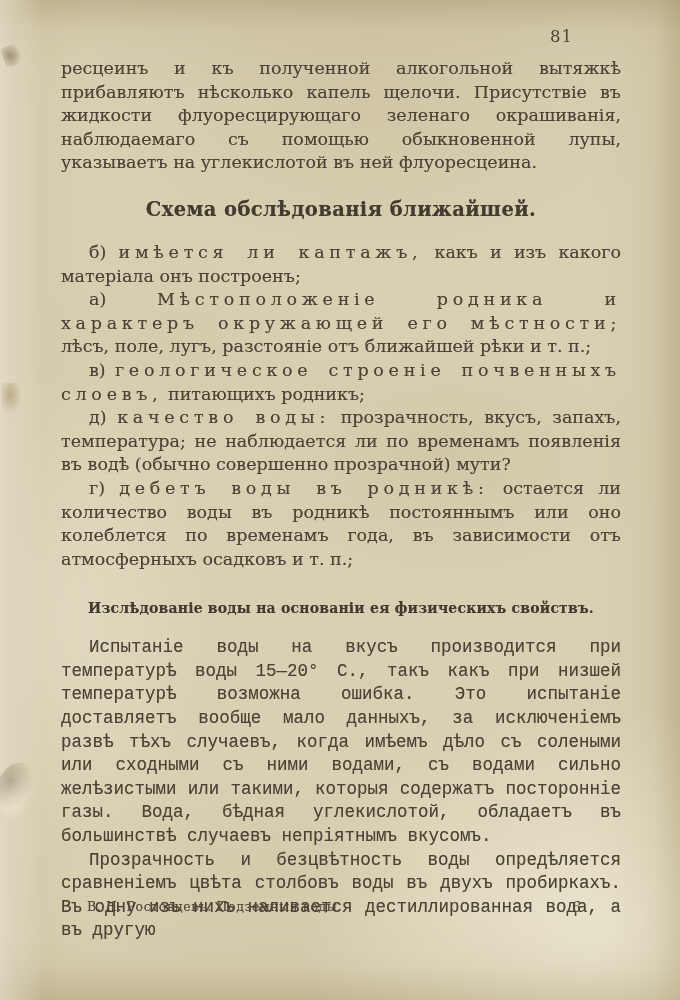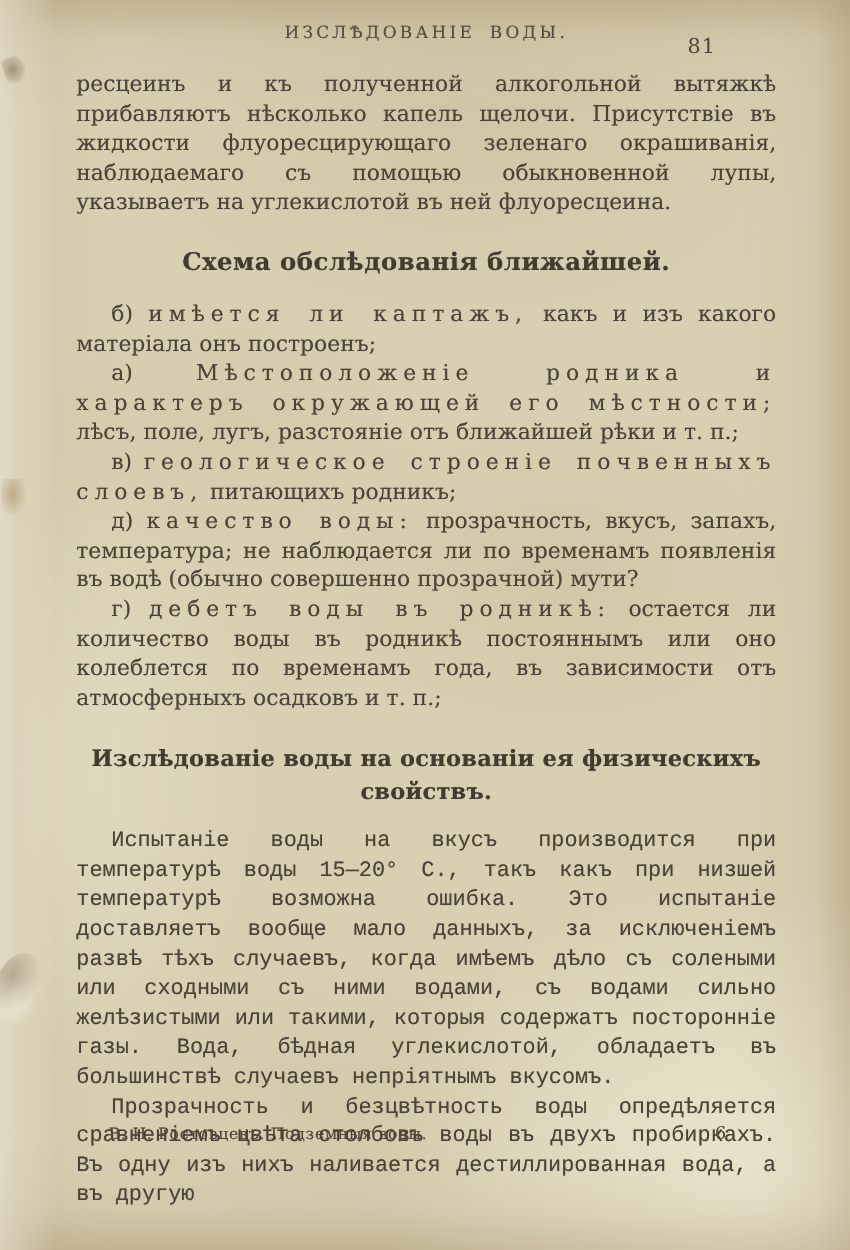--- a/index.html
+++ b/index.html
@@ -74,41 +74,40 @@
   .para.indent { text-indent: 28px; font-family: Liberation Mono, monospace; }
   .para.item { text-indent: 28px; }
   .spaced { letter-spacing: 0.27em; word-spacing: 0.12em; }
   .center-heading {
     margin: 22px 0 18px 0;
     font-size: 19.5px; line-height: 26px; font-weight: bold;
     text-align: center; text-align-last: center;
     color: #423b2f; letter-spacing: 0.4px;
     text-shadow: 0 0 0.6px rgba(66,59,47,0.5);
   }
-  .center-heading.second { margin: 24px 0 15px 0; font-size: 18px; letter-spacing: 0.2px; }
+  .center-heading.second { margin: 24px 0 15px 0; font-size: 14px; letter-spacing: 0.2px; }
 
   .page-footer {
     position: absolute; left: 43px; top: 899px; width: 560px;
     font-size: 12.5px; color: #4f4839;
     text-shadow: 0 0 0.5px rgba(79,72,57,0.45);
   }
   .imprint { margin-left: 44px; letter-spacing: 0.6px; }
   .signature-number { position: absolute; right: 22px; top: 0; font-size: 14px; }
 </style>
 </head>
 <body style="--paper: #d9d0b3; --ink: #4a4336;">
 
 <div class="sheet">
 
   <div class="defect defect-notch"></div>
   <div class="defect defect-spot"></div>
   <div class="defect defect-crease"></div>
 
   <header class="running-head">
-    <span class="running-title">ИЗСЛѢДОВАНІЕ ВОДЫ.</span>
     <span class="page-number">81</span>
   </header>
 
   <main class="text-block">
 
     <p class="para">ресцеинъ и къ полученной алкогольной вытяжкѣ прибавляютъ нѣсколько капель щелочи. Присутствіе въ жидкости флуоресцирующаго зеленаго окрашиванія, наблюдаемаго съ помощью обыкновенной лупы, указываетъ на углекислотой въ ней флуоресцеина.</p>
 
     <h2 class="center-heading">Схема обслѣдованія ближайшей.</h2>
 
     <p class="para item"><span class="marker">б)</span> <span class="spaced">имѣется ли каптажъ,</span> <span>какъ и изъ какого матеріала онъ построенъ;</span></p>

